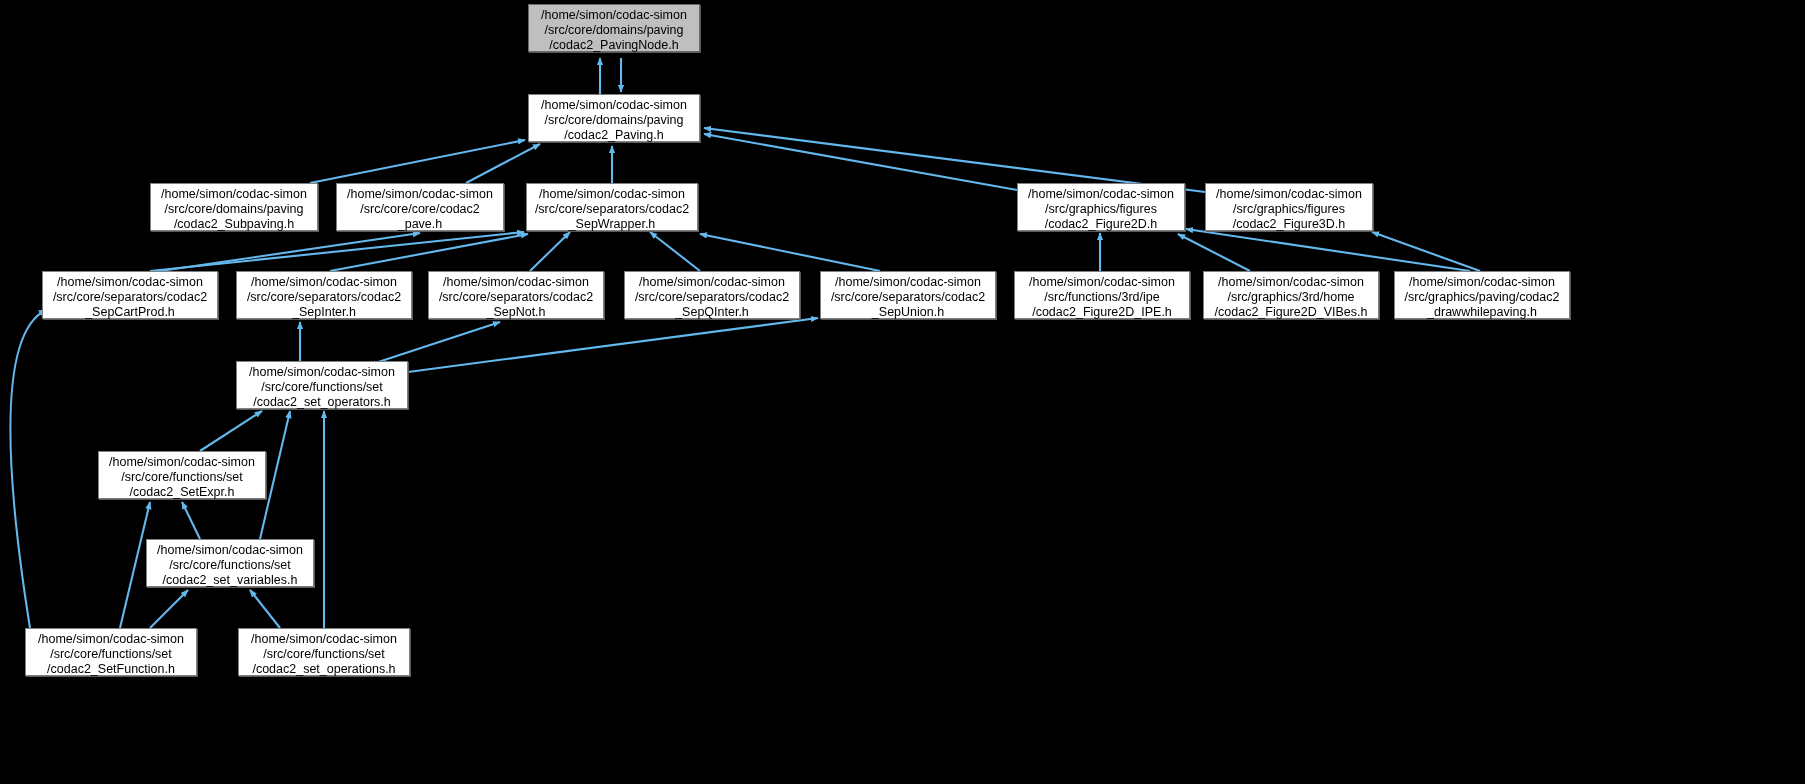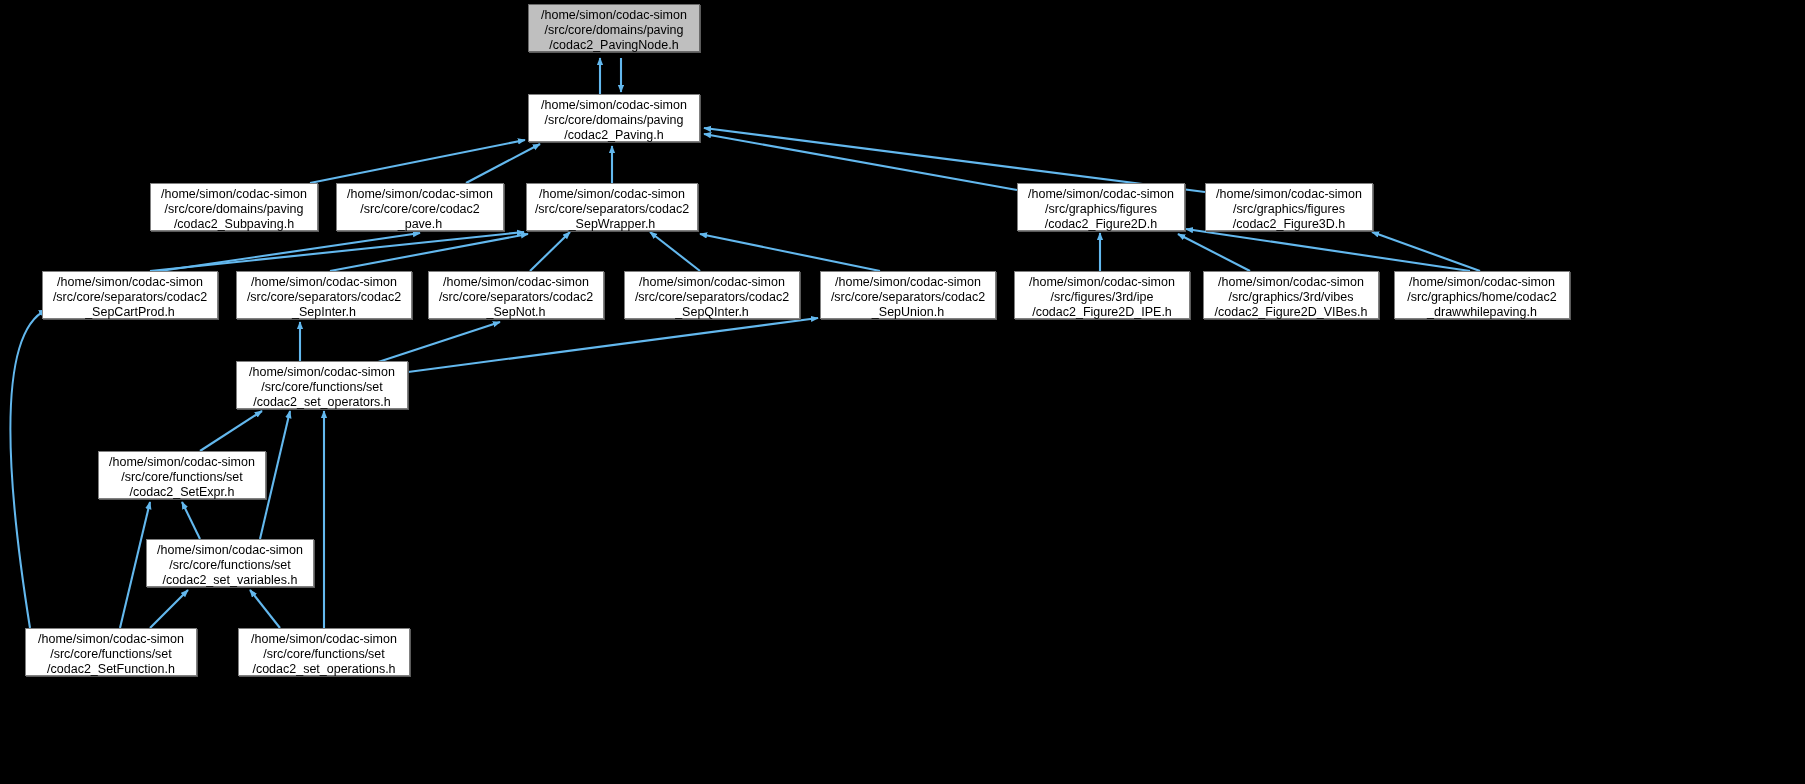--- a/index.html
+++ b/index.html
@@ -81,23 +81,23 @@
       <div class="node" style="left: 150px; top: 183px; width: 168px; height: 48px;"><span class="ln">/home/simon/codac-simon</span><span class="ln">/src/core/domains/paving</span><span class="ln">/codac2_Subpaving.h</span></div>
       <div class="node" style="left: 336px; top: 183px; width: 168px; height: 48px;"><span class="ln">/home/simon/codac-simon</span><span class="ln">/src/core/core/codac2</span><span class="ln">_pave.h</span></div>
       <div class="node" style="left: 526px; top: 183px; width: 172px; height: 48px;"><span class="ln">/home/simon/codac-simon</span><span class="ln">/src/core/separators/codac2</span><span class="ln">_SepWrapper.h</span></div>
       <div class="node" style="left: 1017px; top: 183px; width: 168px; height: 48px;"><span class="ln">/home/simon/codac-simon</span><span class="ln">/src/graphics/figures</span><span class="ln">/codac2_Figure2D.h</span></div>
       <div class="node" style="left: 1205px; top: 183px; width: 168px; height: 48px;"><span class="ln">/home/simon/codac-simon</span><span class="ln">/src/graphics/figures</span><span class="ln">/codac2_Figure3D.h</span></div>
       <div class="node" style="left: 42px; top: 271px; width: 176px; height: 48px;"><span class="ln">/home/simon/codac-simon</span><span class="ln">/src/core/separators/codac2</span><span class="ln">_SepCartProd.h</span></div>
       <div class="node" style="left: 236px; top: 271px; width: 176px; height: 48px;"><span class="ln">/home/simon/codac-simon</span><span class="ln">/src/core/separators/codac2</span><span class="ln">_SepInter.h</span></div>
       <div class="node" style="left: 428px; top: 271px; width: 176px; height: 48px;"><span class="ln">/home/simon/codac-simon</span><span class="ln">/src/core/separators/codac2</span><span class="ln">_SepNot.h</span></div>
       <div class="node" style="left: 624px; top: 271px; width: 176px; height: 48px;"><span class="ln">/home/simon/codac-simon</span><span class="ln">/src/core/separators/codac2</span><span class="ln">_SepQInter.h</span></div>
       <div class="node" style="left: 820px; top: 271px; width: 176px; height: 48px;"><span class="ln">/home/simon/codac-simon</span><span class="ln">/src/core/separators/codac2</span><span class="ln">_SepUnion.h</span></div>
-      <div class="node" style="left: 1014px; top: 271px; width: 176px; height: 48px;"><span class="ln">/home/simon/codac-simon</span><span class="ln">/src/figures/3rd/ipe</span><span class="ln">/codac2_Figure2D_IPE.h</span></div>
-      <div class="node" style="left: 1203px; top: 271px; width: 176px; height: 48px;"><span class="ln">/home/simon/codac-simon</span><span class="ln">/src/graphics/3rd/vibes</span><span class="ln">/codac2_Figure2D_VIBes.h</span></div>
-      <div class="node" style="left: 1394px; top: 271px; width: 176px; height: 48px;"><span class="ln">/home/simon/codac-simon</span><span class="ln">/src/graphics/home/codac2</span><span class="ln">_drawwhilepaving.h</span></div>
+      <div class="node" style="left: 1014px; top: 271px; width: 176px; height: 48px;"><span class="ln">/home/simon/codac-simon</span><span class="ln">/src/functions/3rd/ipe</span><span class="ln">/codac2_Figure2D_IPE.h</span></div>
+      <div class="node" style="left: 1203px; top: 271px; width: 176px; height: 48px;"><span class="ln">/home/simon/codac-simon</span><span class="ln">/src/graphics/3rd/home</span><span class="ln">/codac2_Figure2D_VIBes.h</span></div>
+      <div class="node" style="left: 1394px; top: 271px; width: 176px; height: 48px;"><span class="ln">/home/simon/codac-simon</span><span class="ln">/src/graphics/paving/codac2</span><span class="ln">_drawwhilepaving.h</span></div>
       <div class="node" style="left: 236px; top: 361px; width: 172px; height: 48px;"><span class="ln">/home/simon/codac-simon</span><span class="ln">/src/core/functions/set</span><span class="ln">/codac2_set_operators.h</span></div>
       <div class="node" style="left: 98px; top: 451px; width: 168px; height: 48px;"><span class="ln">/home/simon/codac-simon</span><span class="ln">/src/core/functions/set</span><span class="ln">/codac2_SetExpr.h</span></div>
       <div class="node" style="left: 146px; top: 539px; width: 168px; height: 48px;"><span class="ln">/home/simon/codac-simon</span><span class="ln">/src/core/functions/set</span><span class="ln">/codac2_set_variables.h</span></div>
       <div class="node" style="left: 25px; top: 628px; width: 172px; height: 48px;"><span class="ln">/home/simon/codac-simon</span><span class="ln">/src/core/functions/set</span><span class="ln">/codac2_SetFunction.h</span></div>
       <div class="node" style="left: 238px; top: 628px; width: 172px; height: 48px;"><span class="ln">/home/simon/codac-simon</span><span class="ln">/src/core/functions/set</span><span class="ln">/codac2_set_operations.h</span></div>
     </div>
 
 </div>
 
 </body></html>

